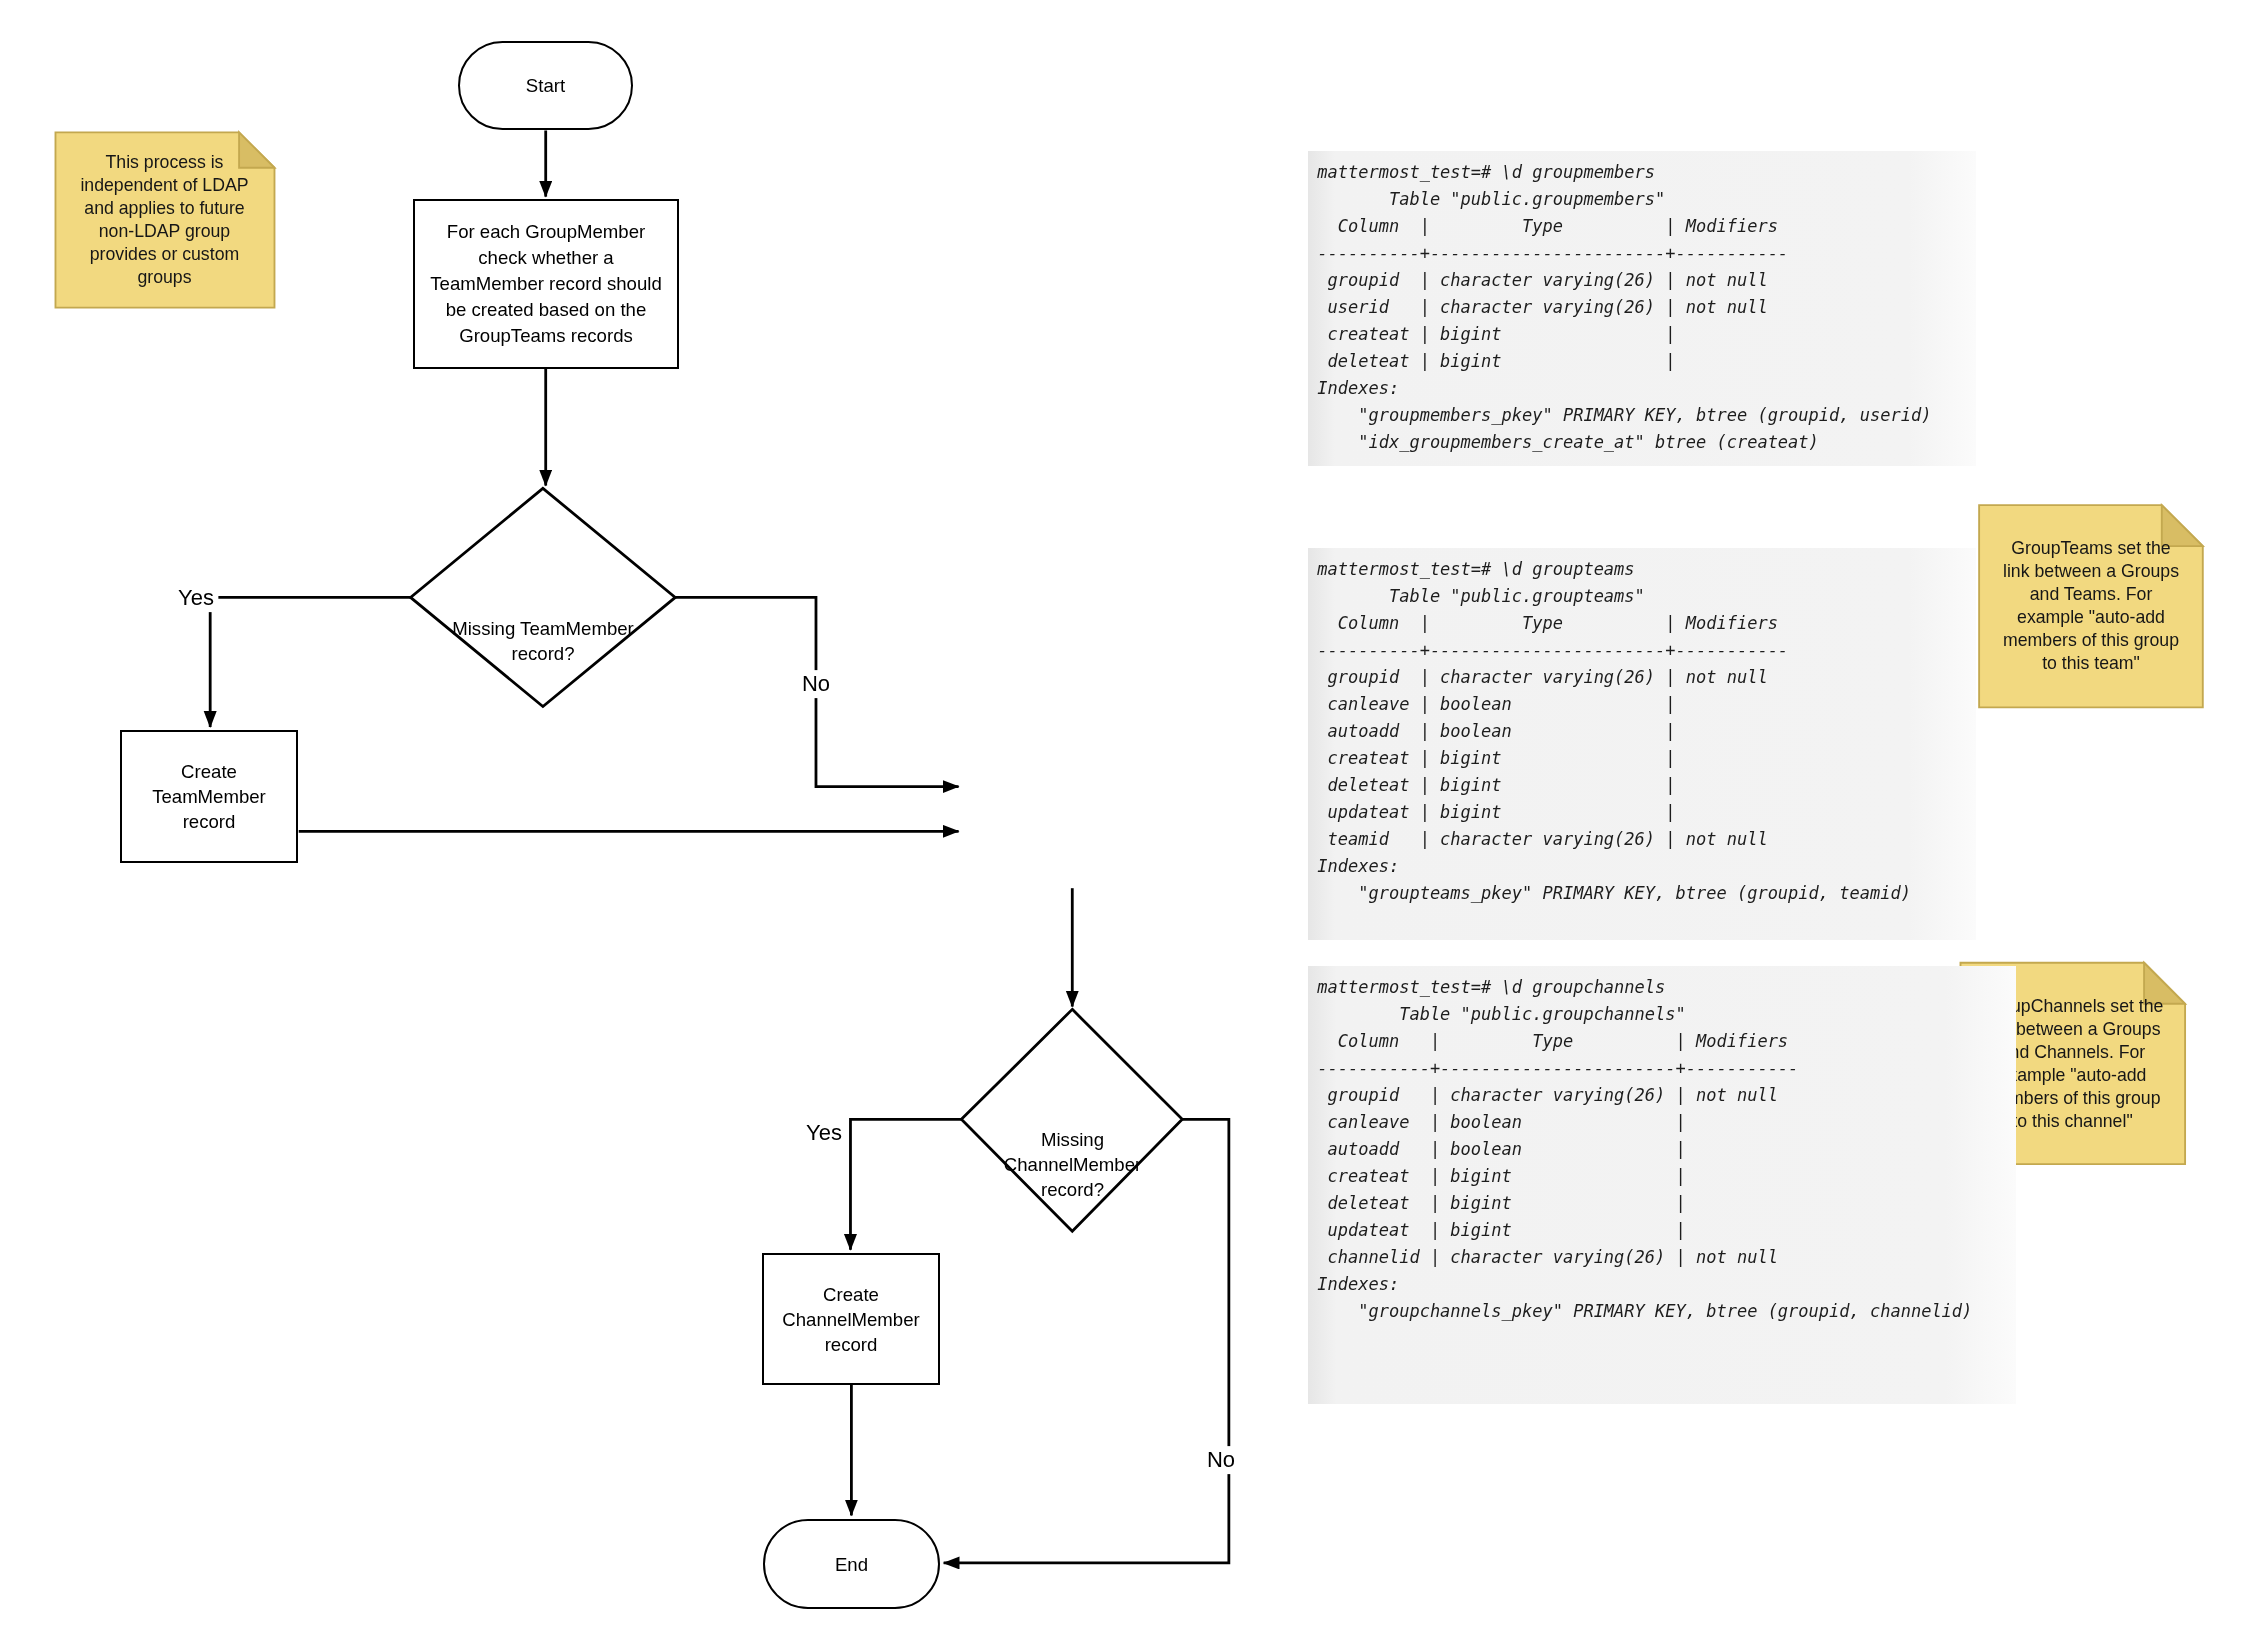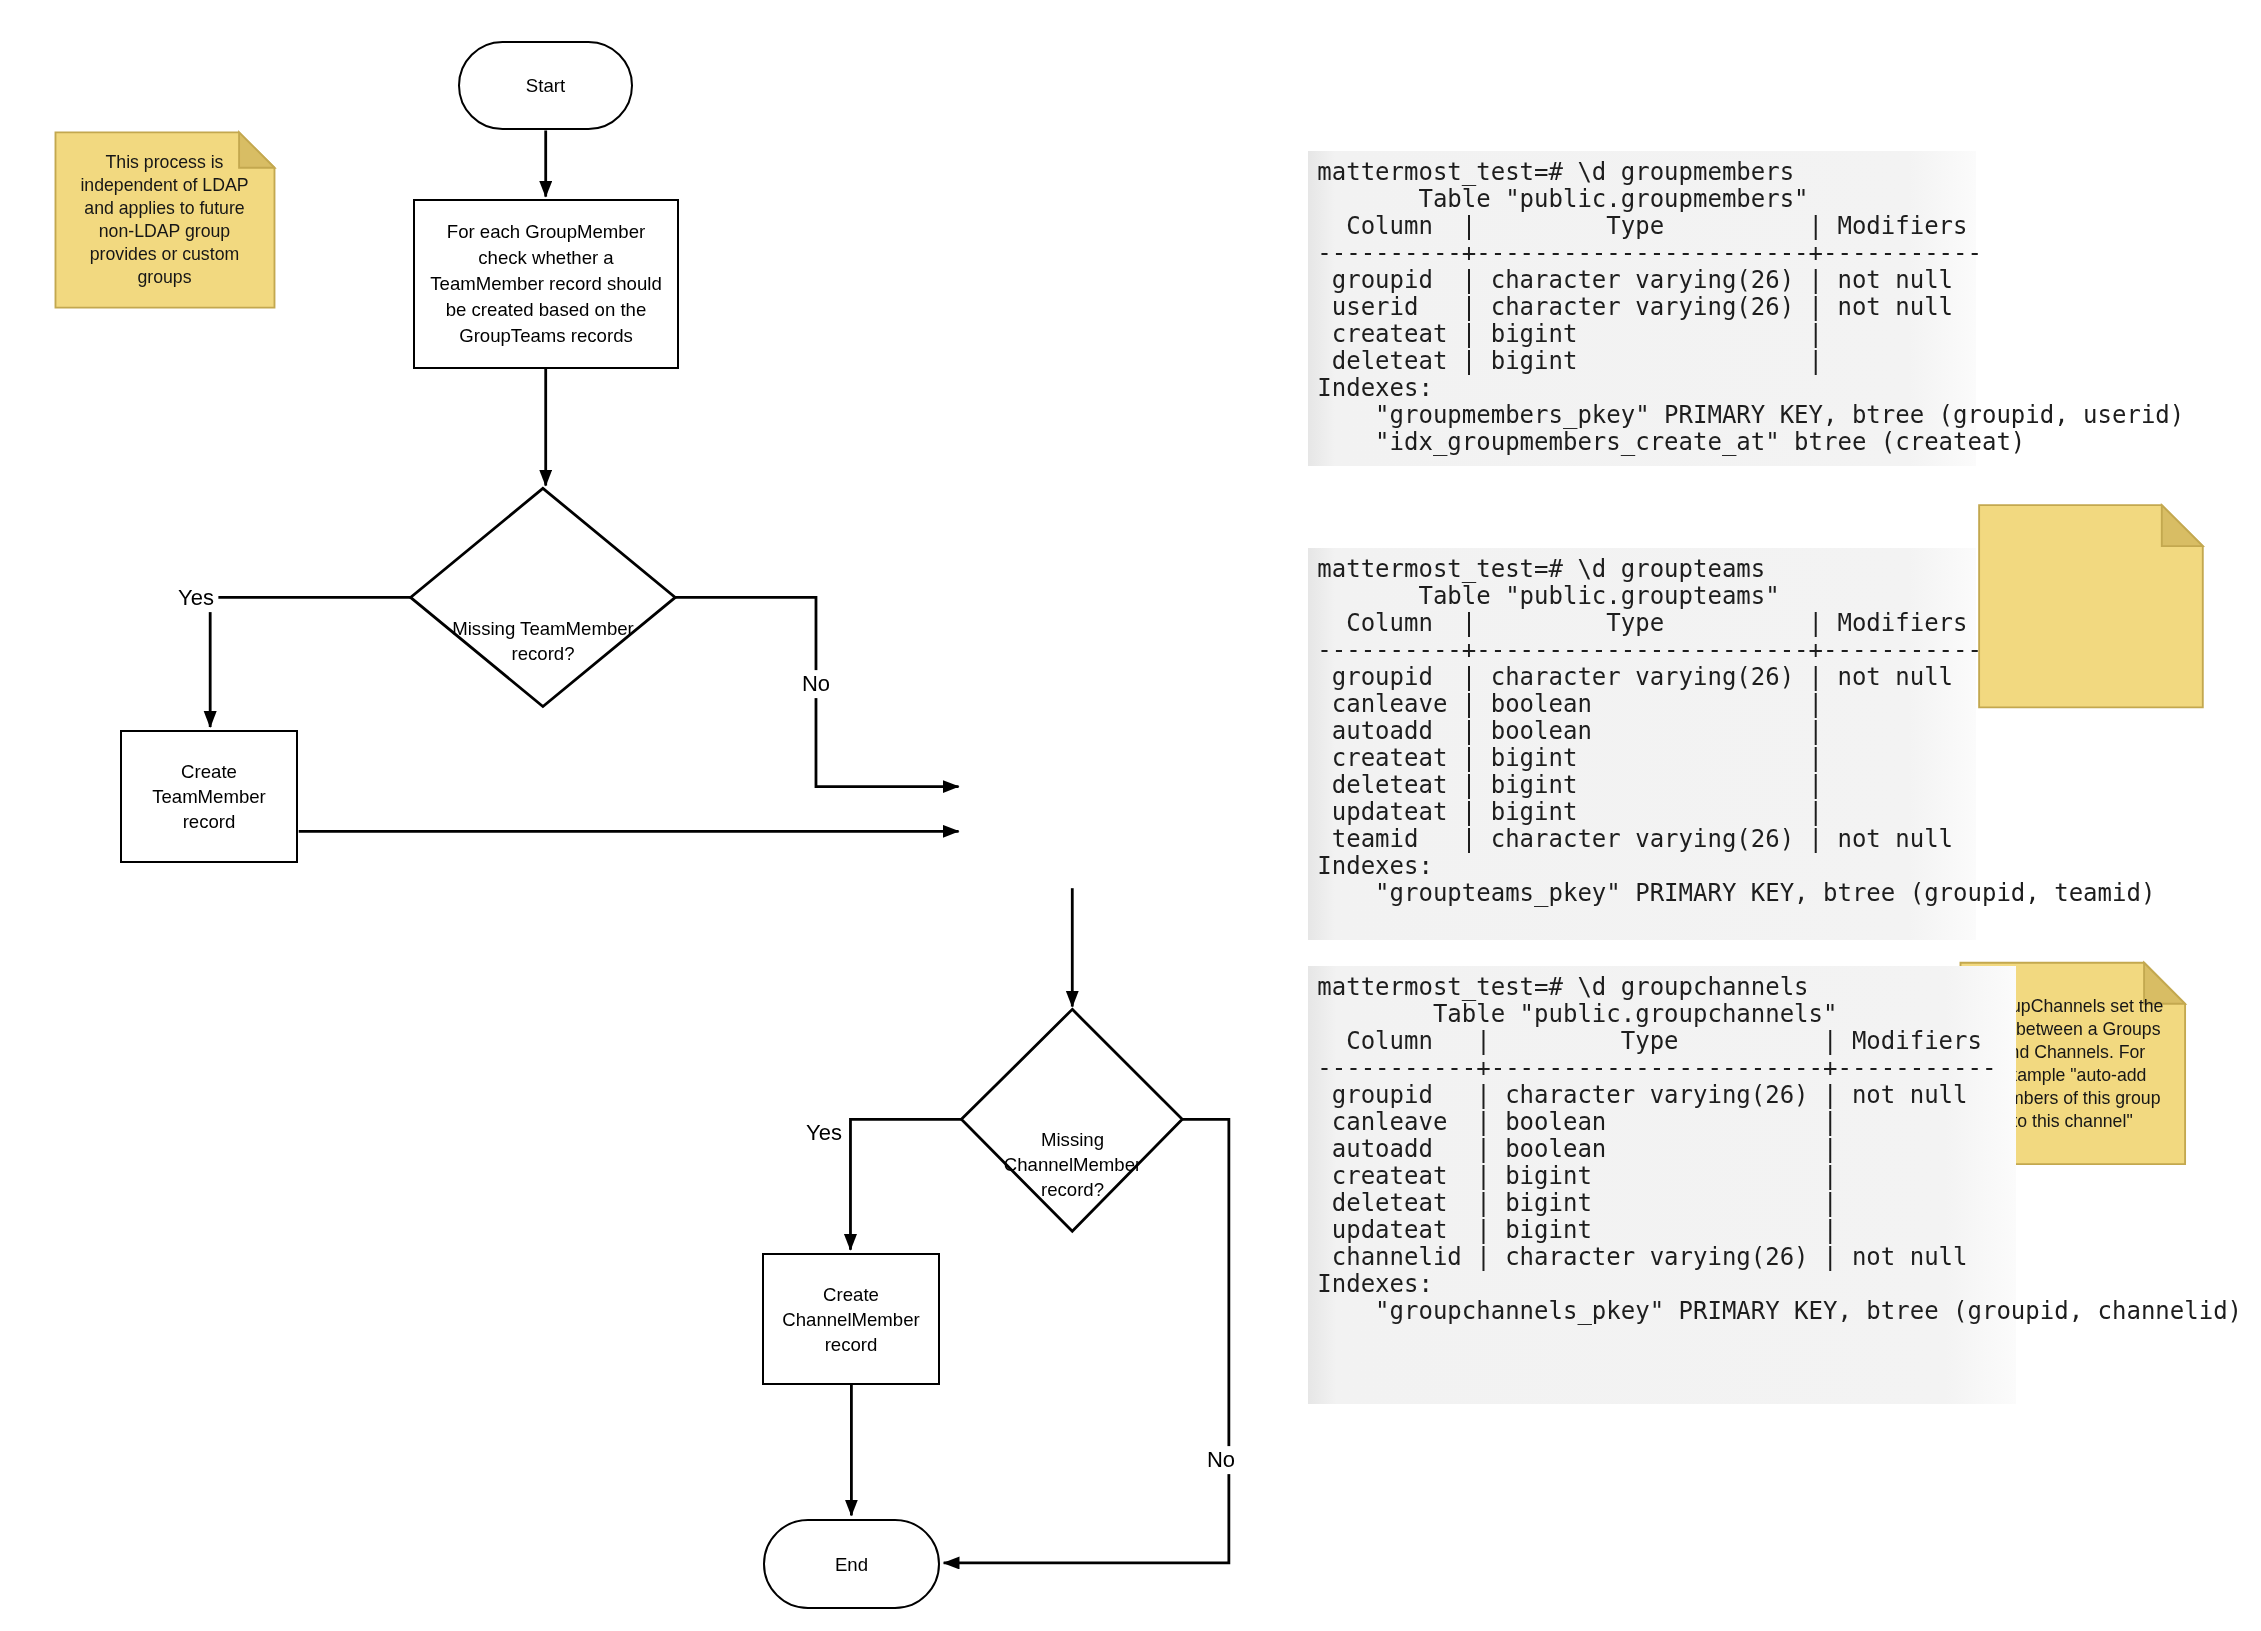--- a/index.html
+++ b/index.html
@@ -14,23 +14,23 @@
   .node{position:absolute;display:flex;align-items:center;justify-content:center;
         text-align:center;font-size:18.6px;line-height:25px;white-space:pre-line;}
   .rect{background:#fff;border:2.8px solid #000;box-sizing:border-box;}
   .stadium{background:#fff;border:2.8px solid #000;border-radius:47px;box-sizing:border-box;}
   .dtext{background:transparent;margin-top:43px;}
   .note-text{position:absolute;display:flex;align-items:center;justify-content:center;
              text-align:center;font-size:17.7px;line-height:23px;white-space:pre-line;color:#161616;}
   .edge-label{position:absolute;transform:translate(-50%,-50%);background:#fff;
               padding:0.9px 4.7px;font-size:22px;}
   .code{position:absolute;margin:0;font-family:"DejaVu Sans Mono","Liberation Mono",monospace;
-        font-size:24px;line-height:27px;color:#1d1d1d;padding:7.5px 0 0 9.3px;box-sizing:border-box;
+        font-size:17px;line-height:27px;color:#1d1d1d;padding:7.5px 0 0 9.3px;box-sizing:border-box;
         background:linear-gradient(90deg,#e6e6e6 0%,#f2f2f2 4%,#f3f3f3 90%,#fbfbfb 100%);
-        white-space:pre;}
+        white-space:pre;font-style:italic;}
 </style>
 </head>
 <body>
 
 <div class="canvas">
 
   <svg class="layer" width="2262" height="1631" viewBox="0 0 2426 1750">
     <defs>
       <marker id="arrow" markerUnits="userSpaceOnUse" markerWidth="20" markerHeight="16" refX="17" refY="7" orient="auto">
         <path d="M0,0 L18,7 L0,14 Z" fill="#000"></path>
@@ -60,20 +60,26 @@
     <polygon class="note-shape" points="2300,1033 2344,1077 2300,1077" fill="#D8BD64"></polygon>
   </svg>
 
 
   <div class="note-text" style="left:55px;top:132px;width:219px;height:175px;border-radius:26px;">This process is
 independent of LDAP
 and applies to future
 non-LDAP group
 provides or custom
 groups</div>
+  <div class="note-text" style="left:1979px;top:505px;width:224px;height:202px;">GroupTeams set the
+link between a Groups
+and Teams. For
+example "auto-add
+members of this group
+to this team"</div>
   <div class="note-text" style="left:1960px;top:963px;width:225px;height:201px;">GroupChannels set the
 link between a Groups
 and Channels. For
 example "auto-add
 members of this group
 to this channel"</div>
 
   <div class="node rect" style="left:413px;top:199px;width:266px;height:170px;line-height:26px;">For each GroupMember
 check whether a
 TeamMember record should

